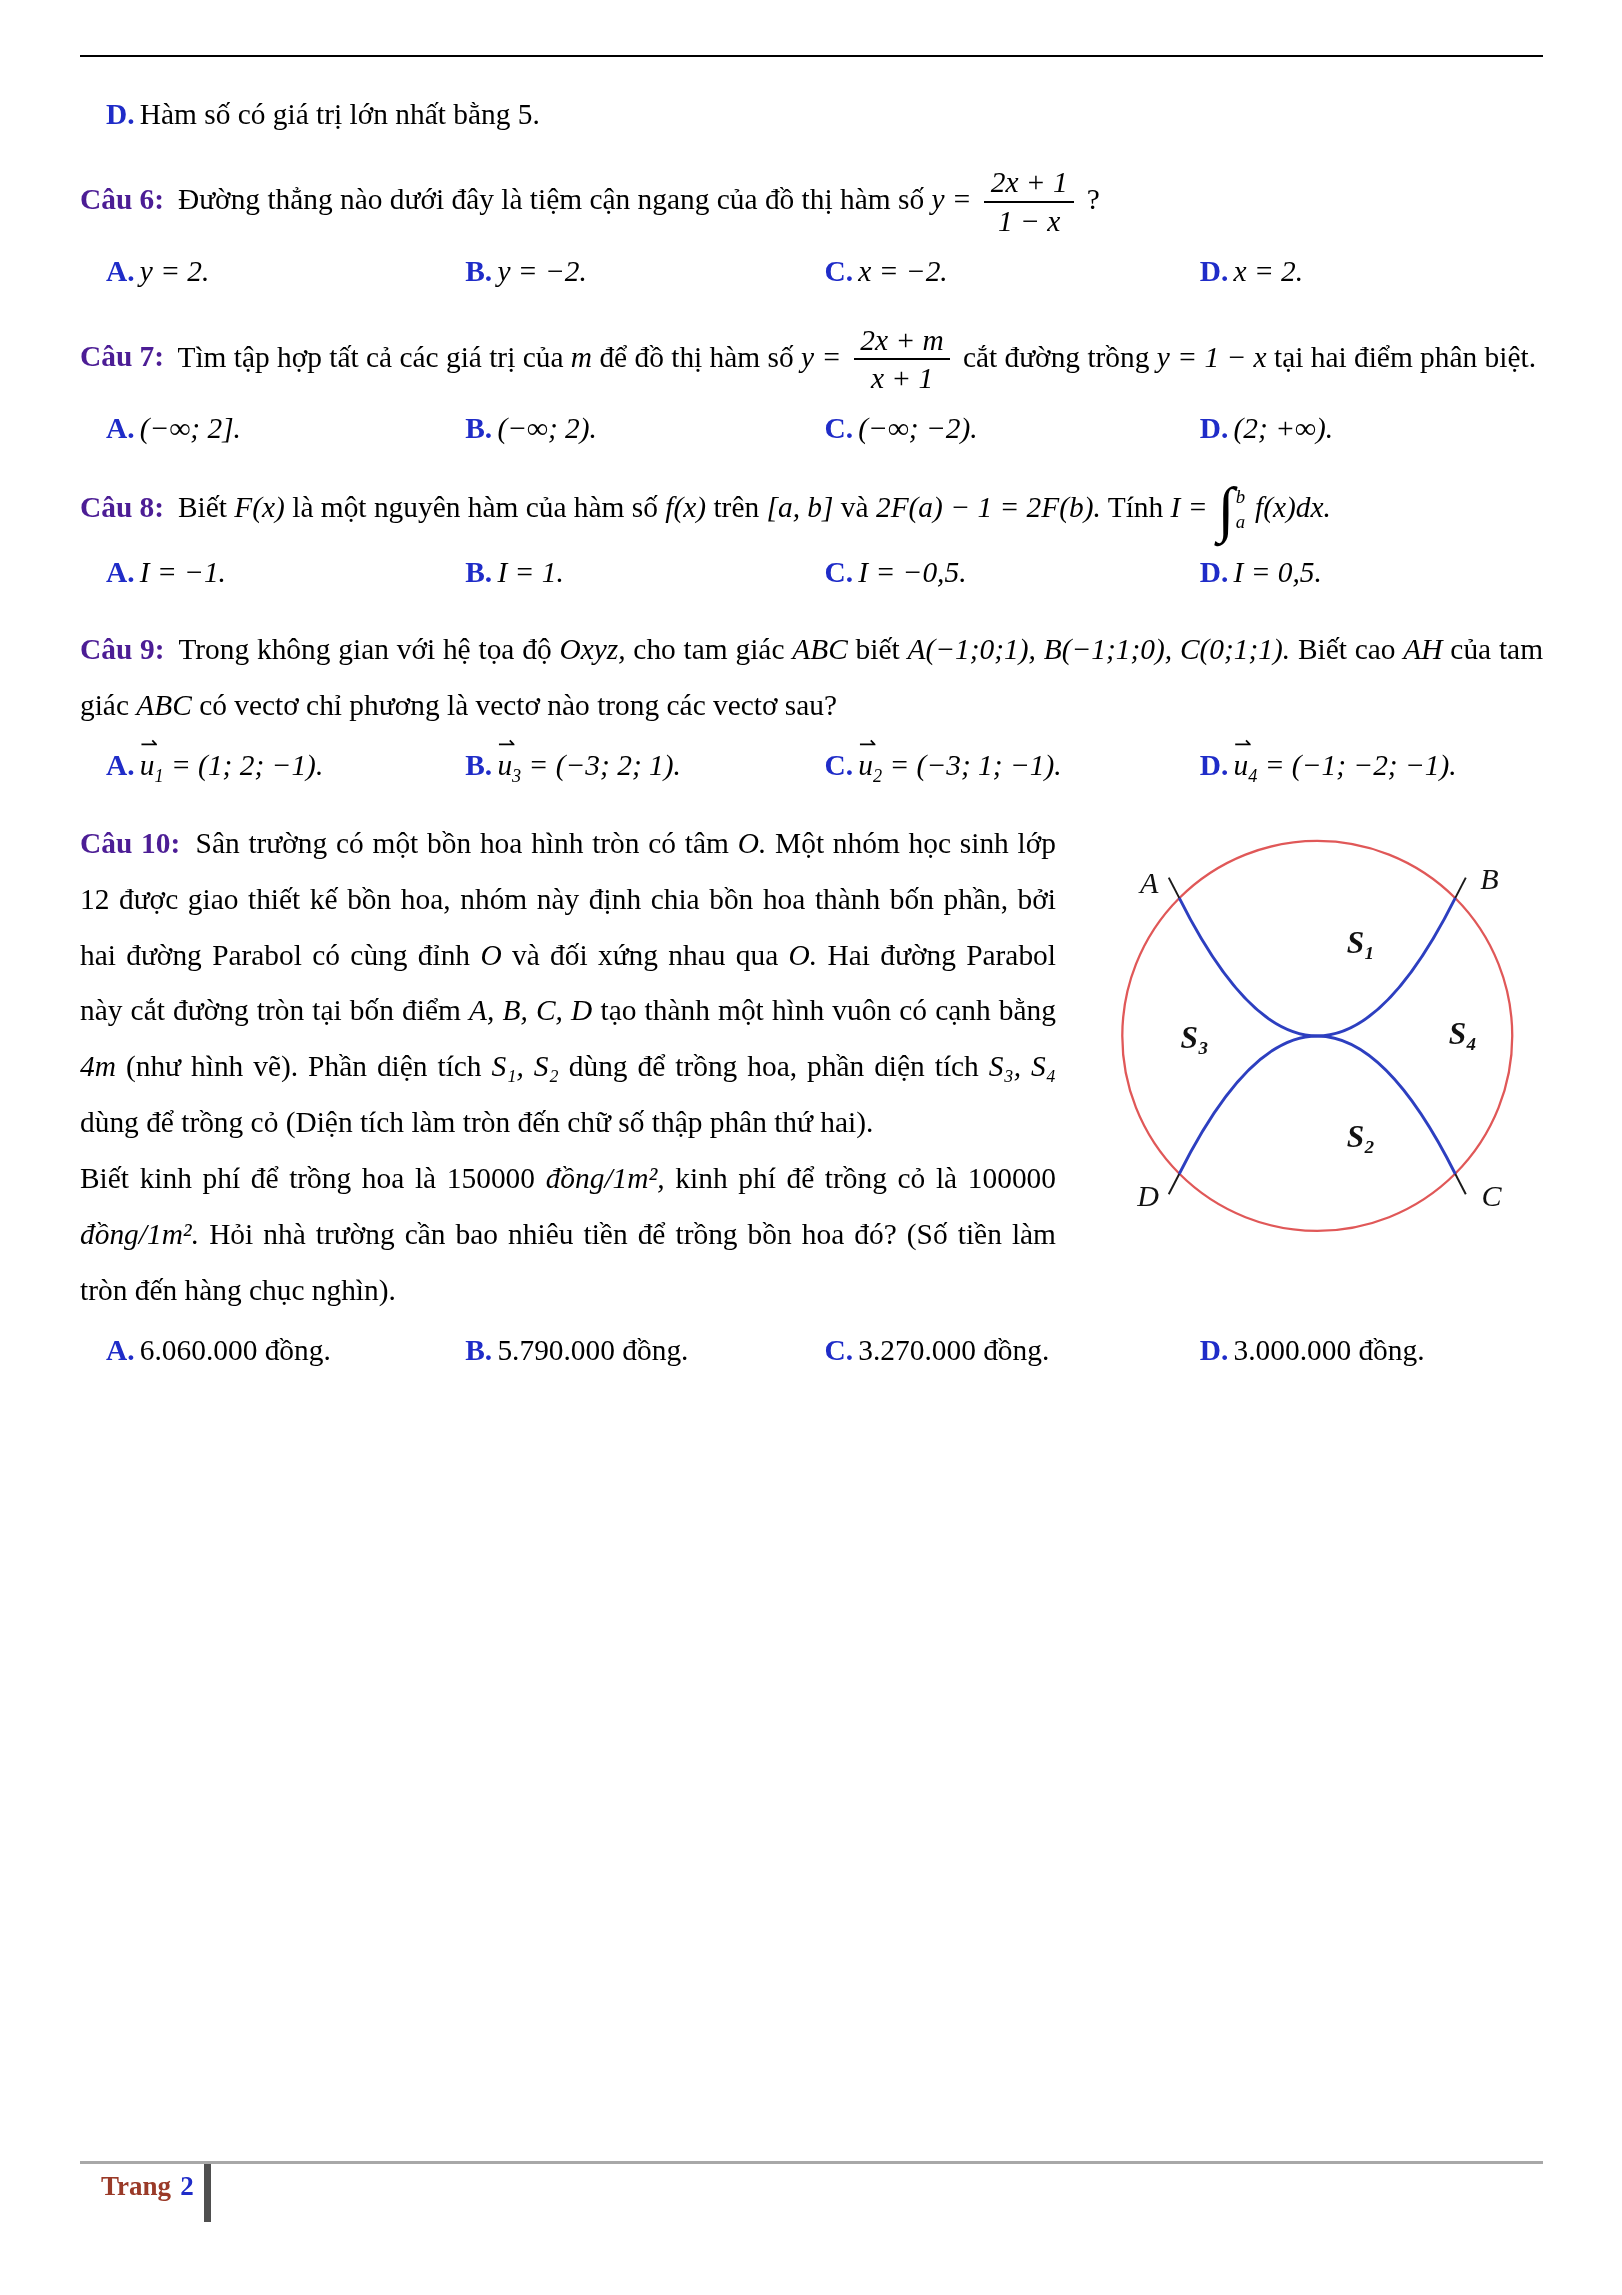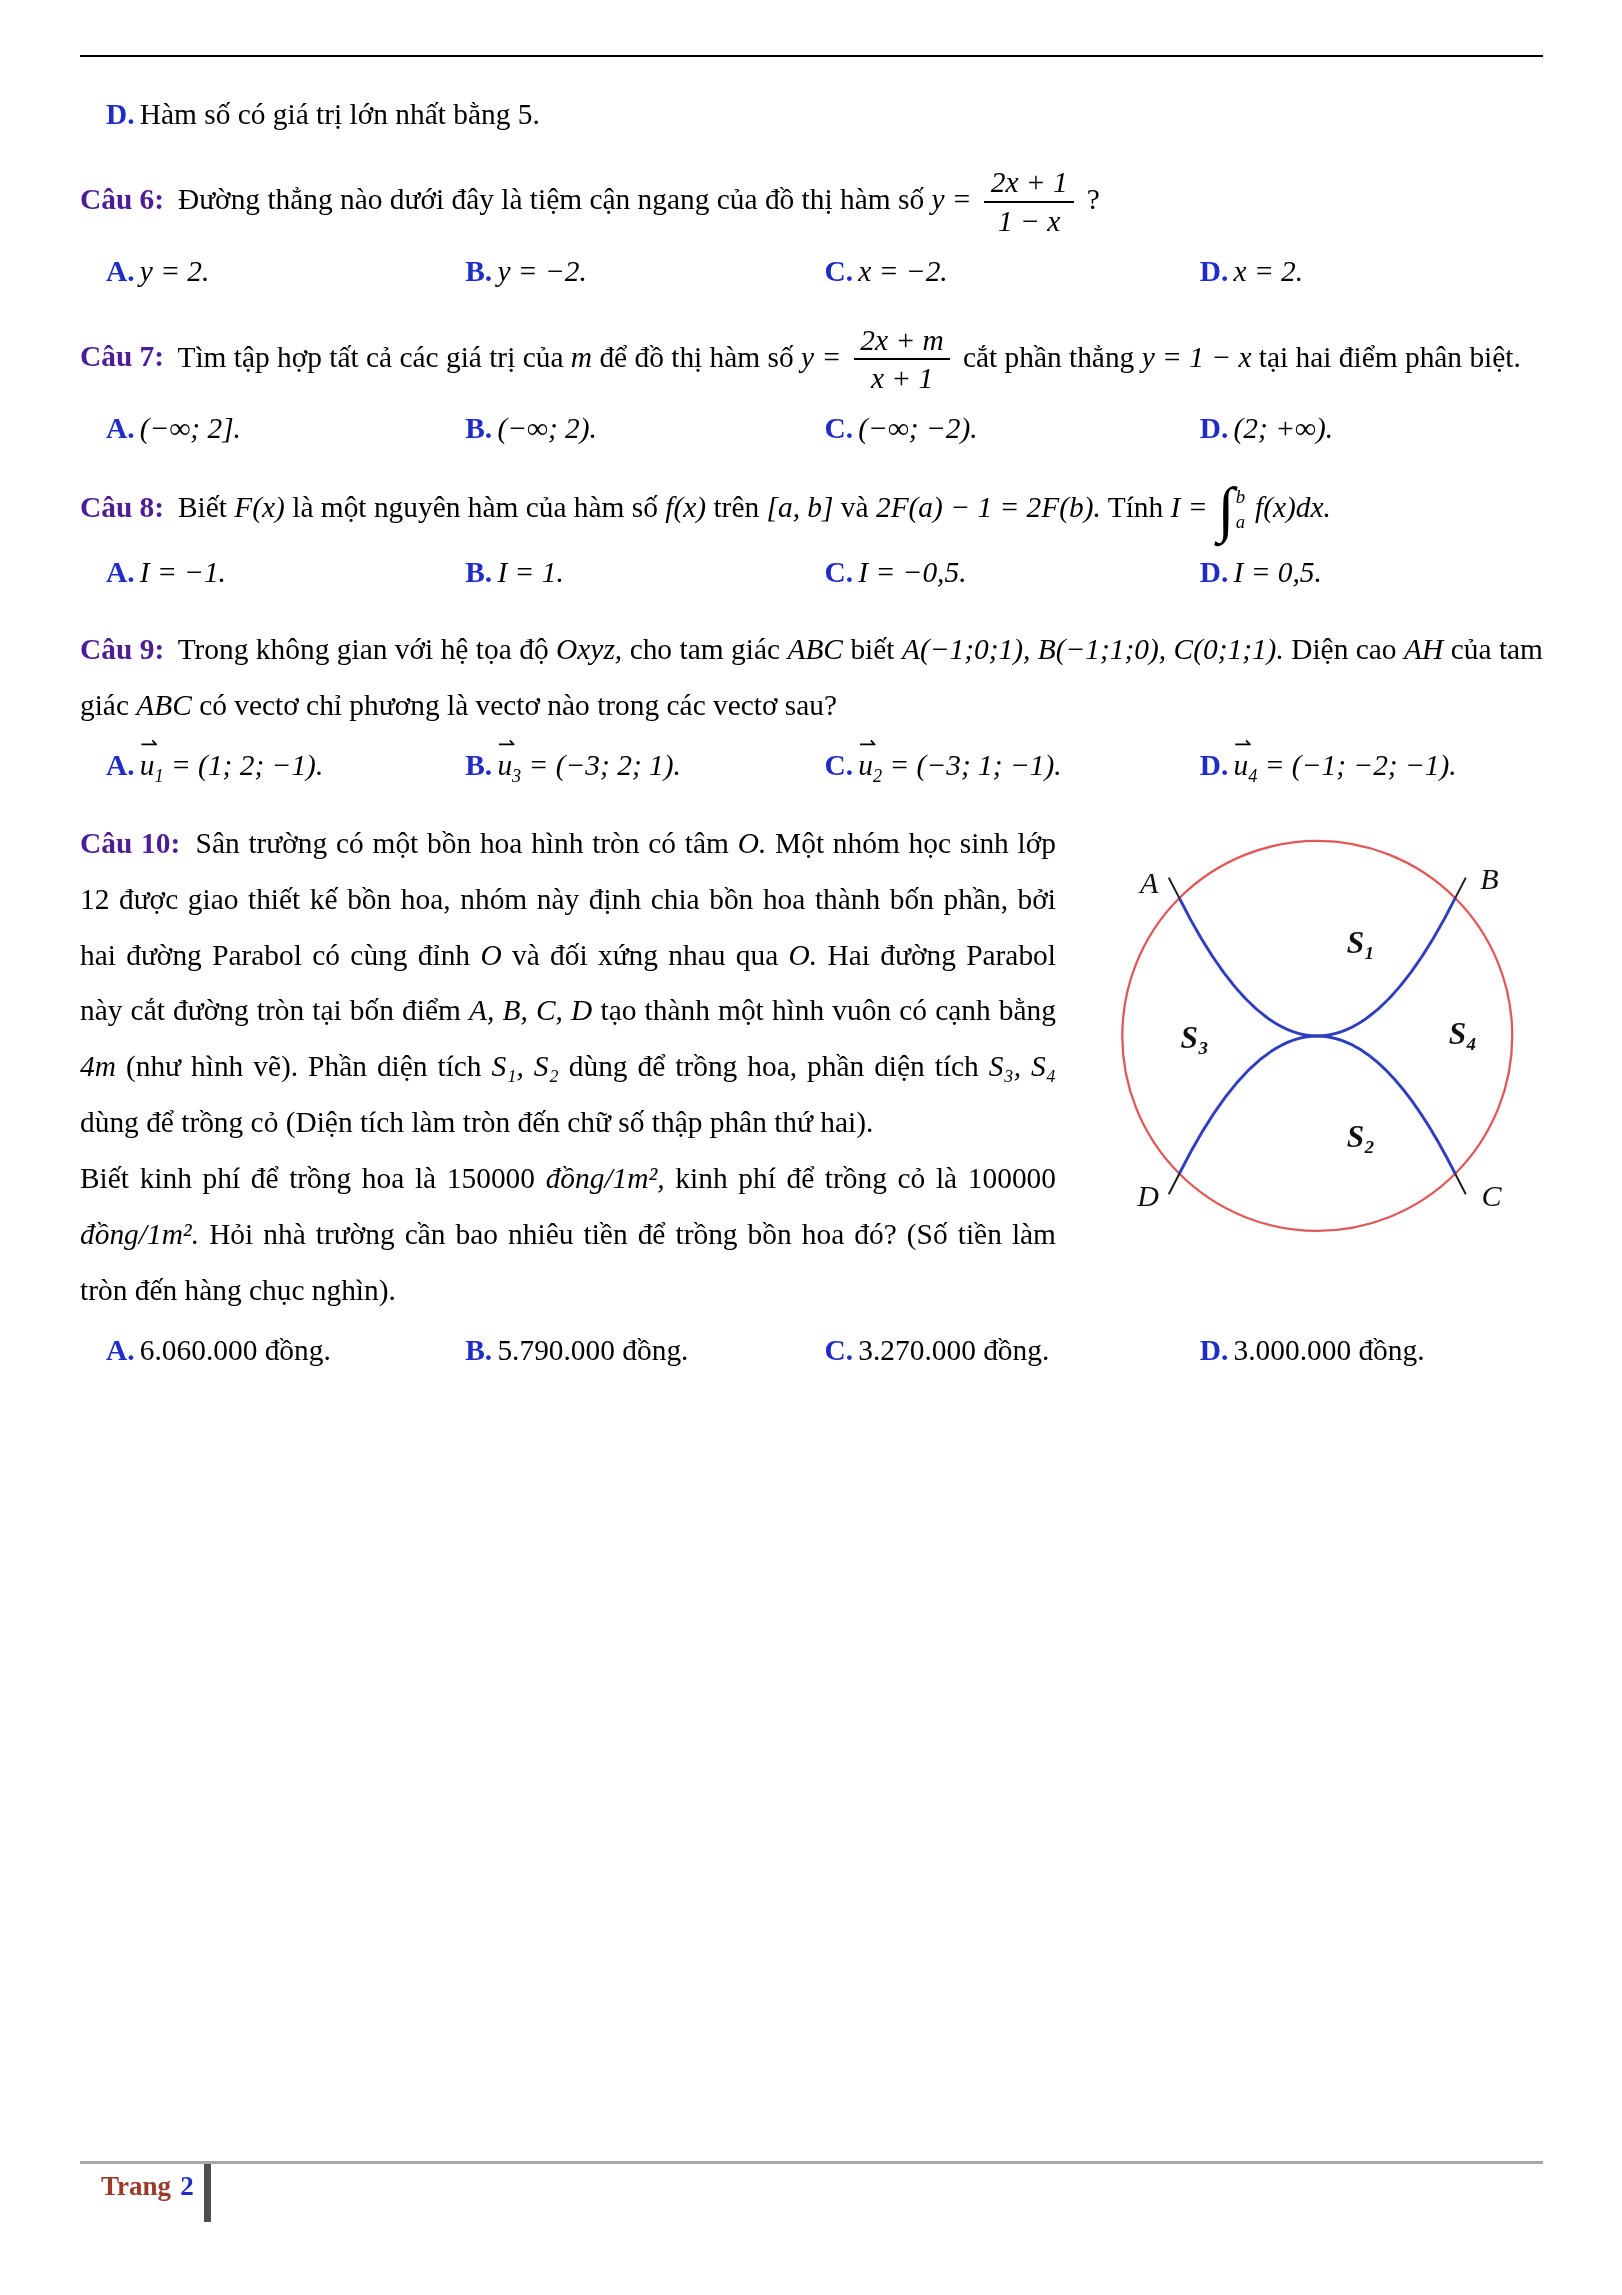--- a/index.html
+++ b/index.html
@@ -75,21 +75,21 @@
   </div>
 
   <div class="question">
     <p class="qpara">
       <span class="qlabel">Câu 7:</span>
       <span>Tìm tập hợp tất cả các giá trị của</span>
       <span class="m">m</span>
       <span>để đồ thị hàm số</span>
       <span class="m">y =</span>
       <span class="frac"><span class="fnum">2x + m</span><span class="fden">x + 1</span></span>
-      <span>cắt phần thẳng</span>
+      <span>cắt đường trồng</span>
       <span class="m">y = 1 − x</span>
       <span>tại hai điểm phân biệt.</span>
     </p>
     <div class="optrow">
       <span class="opt"><span class="letter">A.</span><span class="m">(−∞; 2].</span></span>
       <span class="opt"><span class="letter">B.</span><span class="m">(−∞; 2).</span></span>
       <span class="opt"><span class="letter">C.</span><span class="m">(−∞; −2).</span></span>
       <span class="opt"><span class="letter">D.</span><span class="m">(2; +∞).</span></span>
     </div>
   </div>
@@ -126,21 +126,21 @@
 
   <div class="question">
     <p class="qpara">
       <span class="qlabel">Câu 9:</span>
       <span>Trong không gian với hệ tọa độ</span>
       <span class="m">Oxyz,</span>
       <span>cho tam giác</span>
       <span class="m">ABC</span>
       <span>biết</span>
       <span class="m">A(−1;0;1), B(−1;1;0), C(0;1;1).</span>
-      <span>Diện cao</span>
+      <span>Biết cao</span>
       <span class="m">AH</span>
       <span>của tam giác</span>
       <span class="m">ABC</span>
       <span>có vectơ chỉ phương là vectơ nào trong các vectơ sau?</span>
     </p>
     <div class="optrow">
       <span class="opt"><span class="letter">A.</span><span class="vec">u</span><sub>1</sub> <span class="m">= (1; 2; −1).</span></span>
       <span class="opt"><span class="letter">B.</span><span class="vec">u</span><sub>3</sub> <span class="m">= (−3; 2; 1).</span></span>
       <span class="opt"><span class="letter">C.</span><span class="vec">u</span><sub>2</sub> <span class="m">= (−3; 1; −1).</span></span>
       <span class="opt"><span class="letter">D.</span><span class="vec">u</span><sub>4</sub> <span class="m">= (−1; −2; −1).</span></span>

